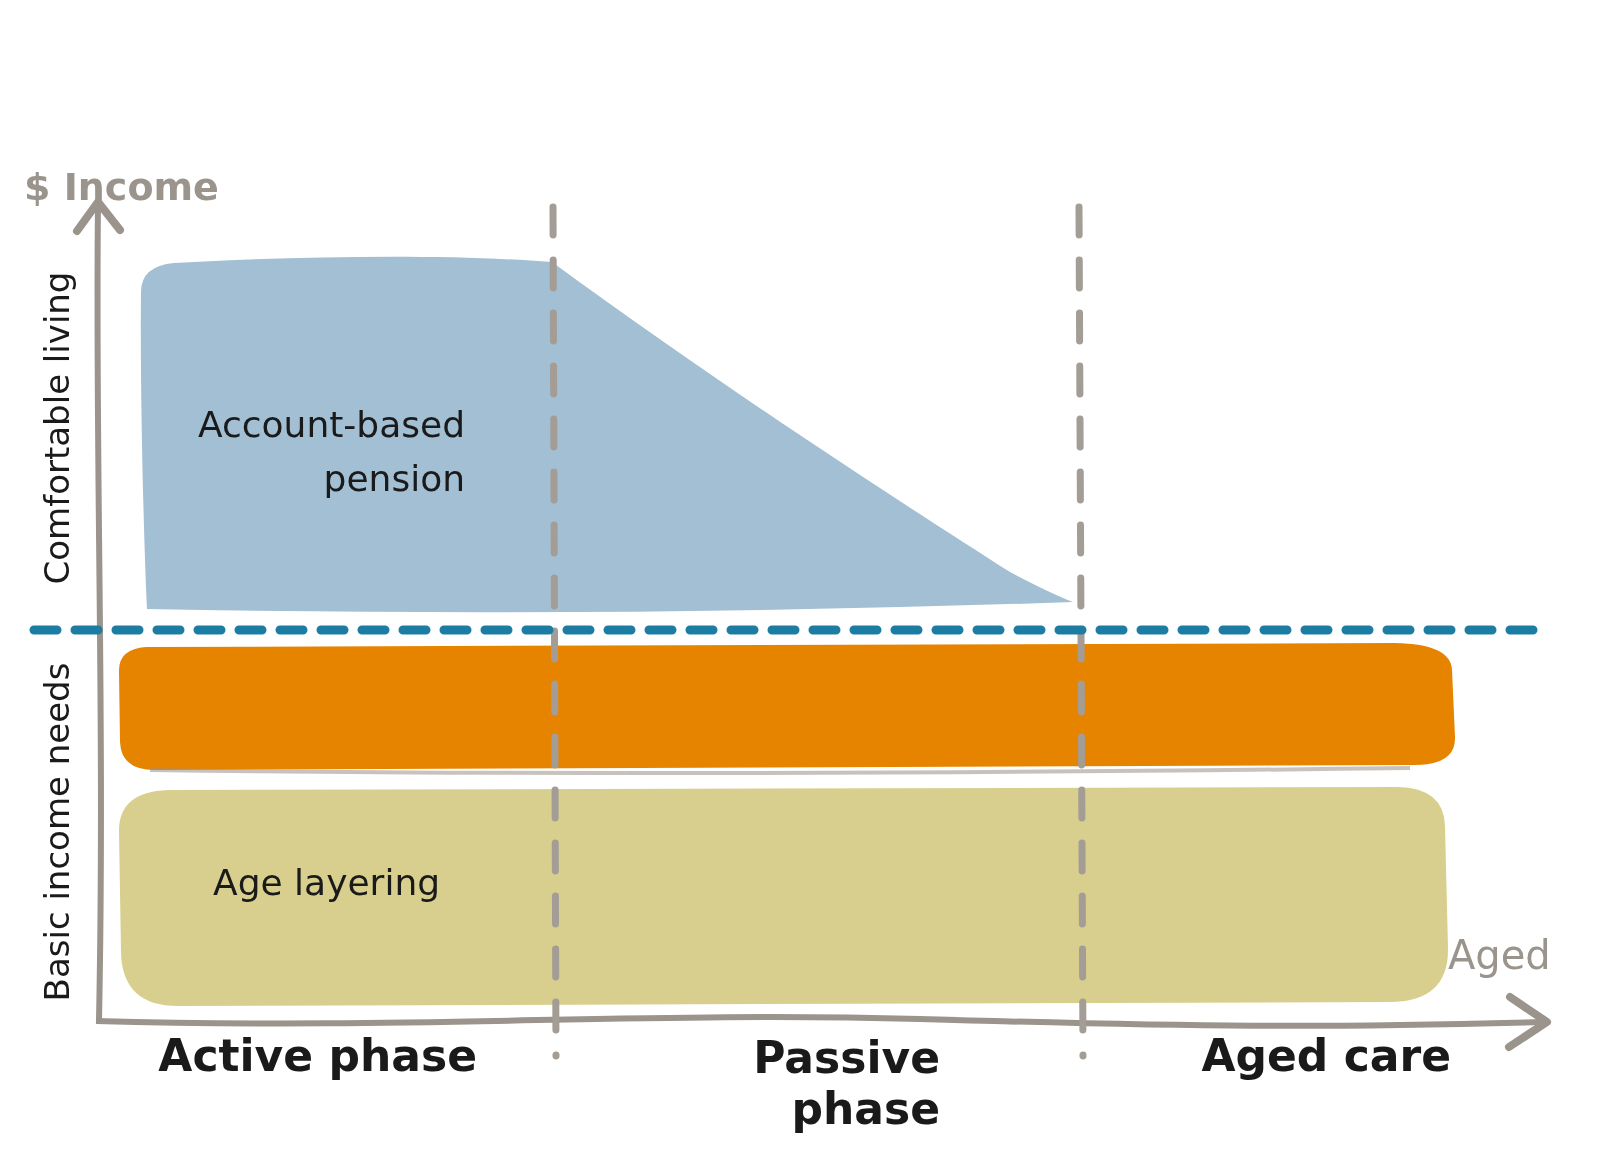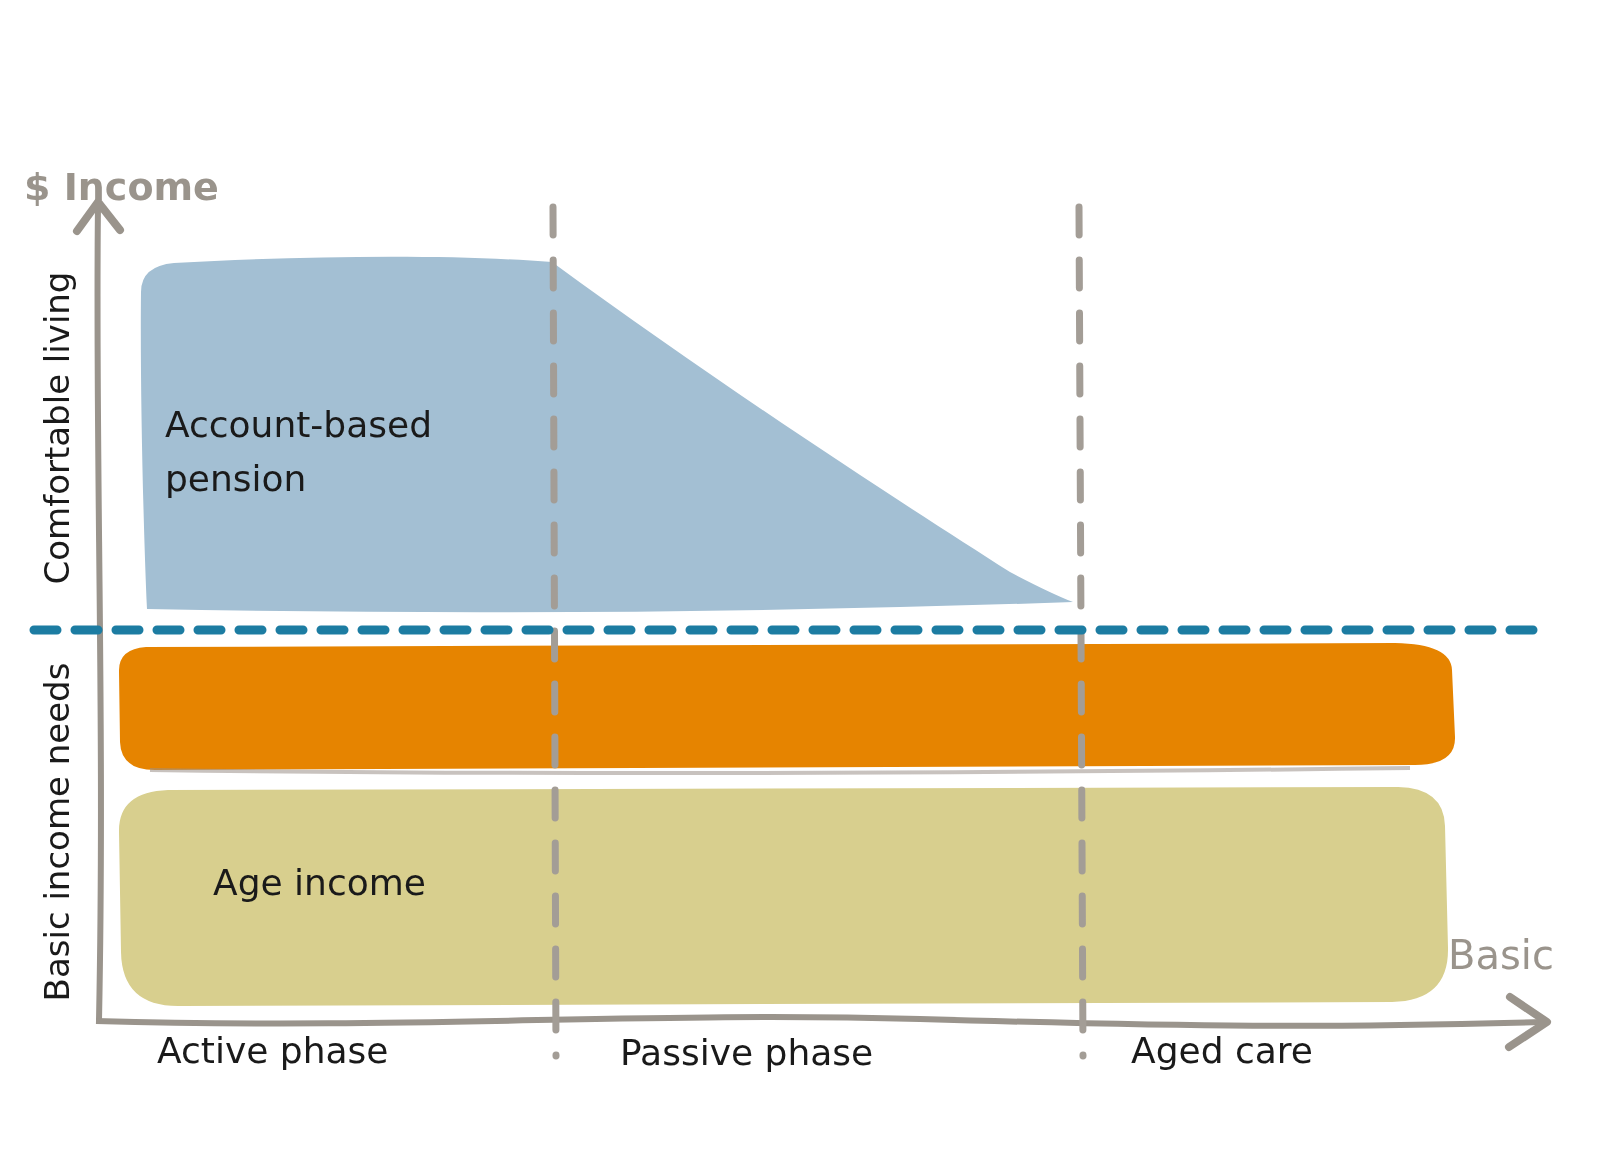--- a/index.html
+++ b/index.html
@@ -39,31 +39,32 @@
     font-size: 34px;
     transform: rotate(-90deg);
     white-space: nowrap;
   }
   .zone-upper { width: 380px; left: -133px; top: 408px; }
   .zone-lower { width: 400px; left: -143px; top: 812px; }
   .layer-label { position: absolute; font-size: 36px; }
   .account-label {
     left: 165px; top: 398px;
     width: 300px;
-    text-align: left;
+    text-align: right;
     line-height: 1.5;
     white-space: normal;
   }
   .annuity-label { left: 178px; top: 678px; font-size: 38px; }
   .agepension-label { left: 213px; top: 862px; }
   .phase-label {
     position: absolute;
     width: 320px;
-    text-align: left;
-    font-size: 36px;
+    text-align: right;
+    font-size: 44px;
+    font-weight: bold;
   }
   .phase-active  { left: 157px;  top: 1030px; }
   .phase-passive { left: 620px;  top: 1032px; }
   .phase-aged    { left: 1131px; top: 1030px; }
 </style>
 </head>
 <body>
 
 <div class="stage">
 
@@ -107,30 +108,30 @@
 
     <line x1="553" y1="207" x2="556" y2="1056" stroke-width="7" stroke-linecap="round" stroke-dasharray="28 25" stroke="#a39d96"></line>
     <line x1="1079" y1="207" x2="1083" y2="1056" stroke-width="7" stroke-linecap="round" stroke-dasharray="28 25" stroke="#a39d96"></line>
 
     <line x1="34" y1="630" x2="1540" y2="630" stroke-width="9" stroke-linecap="round" stroke-dasharray="23 18" stroke="#1c7ca2"></line>
   </svg>
 
 
   <div class="lbl y-axis-label">$ Income</div>
 
-  <div class="lbl x-axis-label">Basic</div>
+  <div class="lbl x-axis-label">Aged</div>
 
   <div class="zone-label zone-upper">Comfortable living</div>
 
   <div class="zone-label zone-lower">Basic income needs</div>
 
   <div class="layer-label account-label">Account-based pension</div>
 
 
-  <div class="layer-label agepension-label">Age income</div>
+  <div class="layer-label agepension-label">Age layering</div>
 
   <div class="phase-label phase-active">Active phase</div>
 
   <div class="phase-label phase-passive">Passive phase</div>
 
   <div class="phase-label phase-aged">Aged care</div>
 
 </div>
 
 </body></html>

